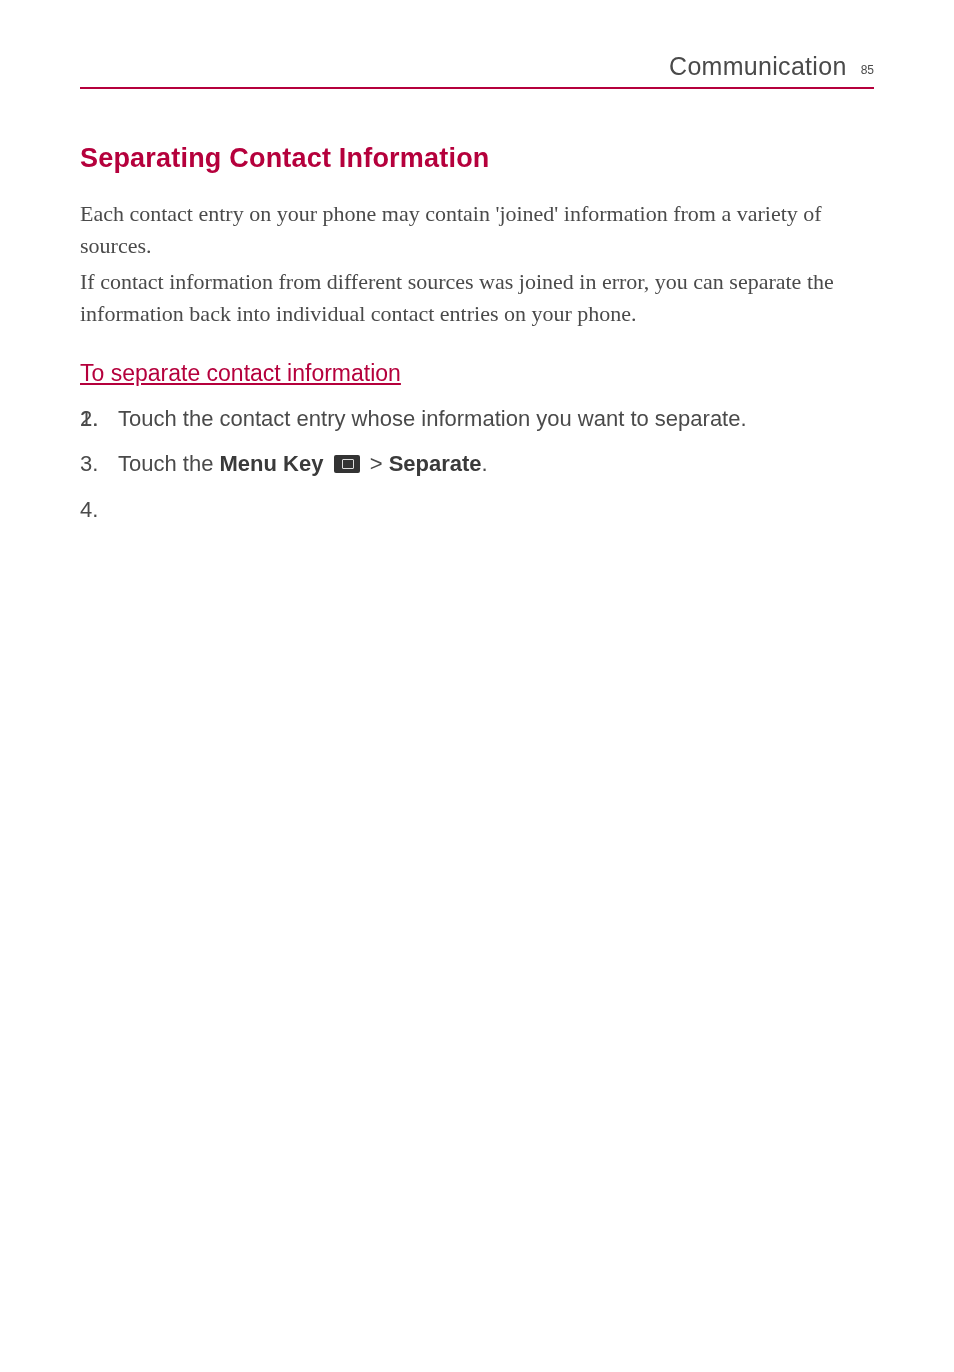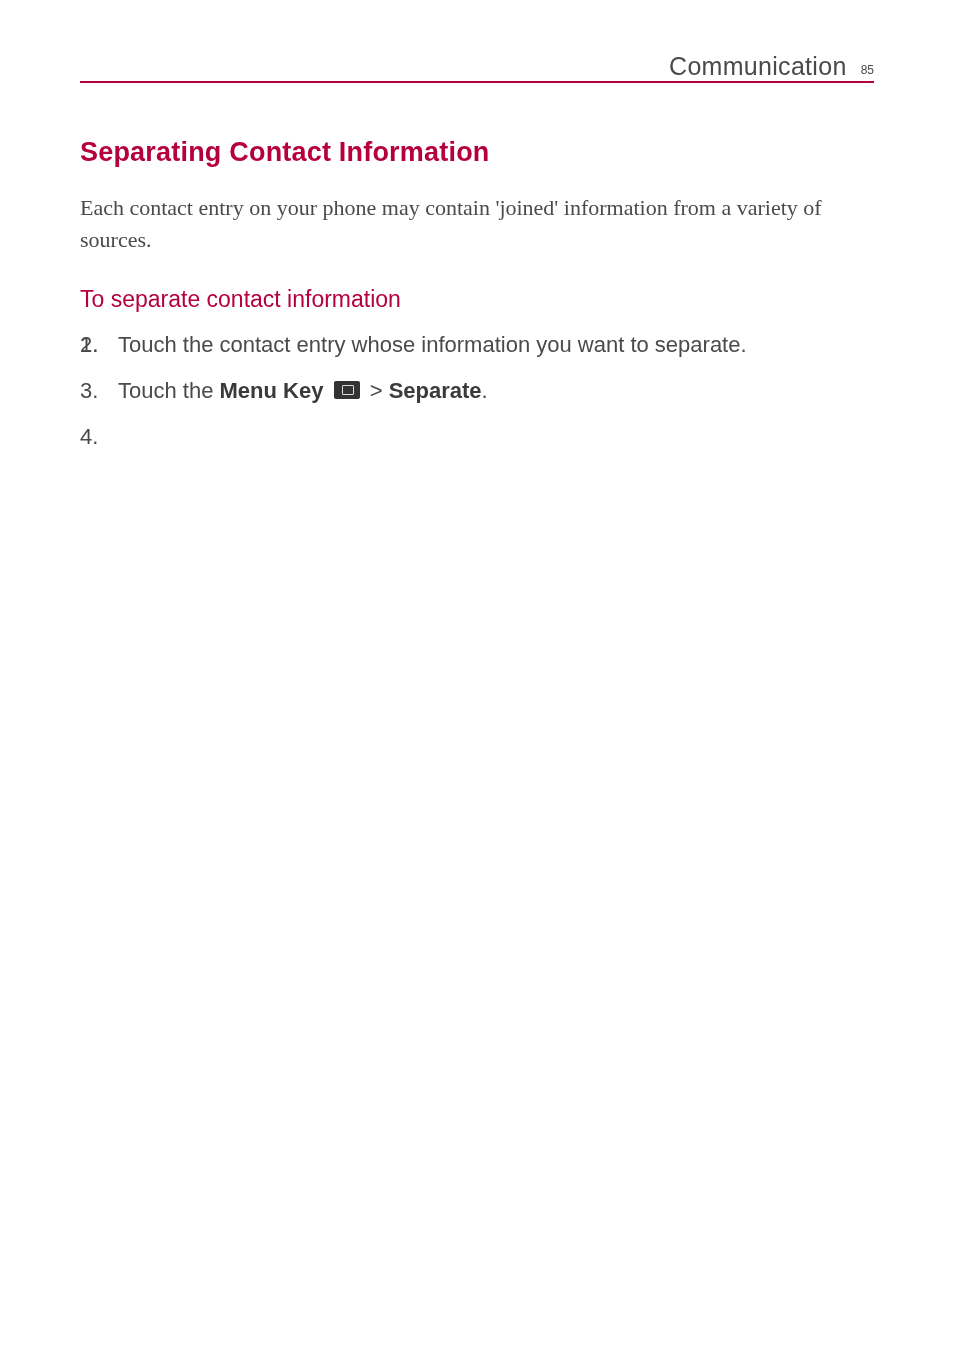--- a/index.html
+++ b/index.html
@@ -16,20 +16,21 @@
       position: relative;
     }
     .page {
       padding: 52px 80px 60px 80px;
     }
     .header {
       display: flex;
       justify-content: flex-end;
       align-items: baseline;
       border-bottom: 2px solid #b5003c;
+      padding-bottom: 6px;
       margin-bottom: 54px;
     }
     .header-title {
       font-size: 25px;
       color: #4a4a4a;
       font-weight: 400;
       letter-spacing: 0.3px;
     }
     .header-page {
       font-size: 12px;
@@ -54,20 +55,21 @@
     }
     .body-block {
       margin-bottom: 30px;
       font-family: Liberation Serif, serif;
     }
     .sub-heading {
       color: #b5003c;
       font-size: 23px;
       font-weight: 400;
       margin-bottom: 16px;
+      text-decoration: underline;
     }
     .list {
       list-style: none;
       counter-reset: item;
     }
     .list-item {
       font-size: 22px;
       line-height: 1.45;
       color: #4a4a4a;
       margin-bottom: 14px;
@@ -111,20 +113,21 @@
 <div class="page">
   <div class="header">
     <span class="header-title">Communication</span>
     <span class="header-page">85</span>
   </div>
 
   <h2 class="section-heading">Separating Contact Information</h2>
 
   <div class="body-block">
     <p class="body-text">Each contact entry on your phone may contain 'joined' information from a variety of sources.</p>
+    <p class="body-text">If contact information from different sources was joined in error, you can separate the information back into individual contact entries on your phone.</p>
   </div>
 
   <h3 class="sub-heading">To separate contact information</h3>
 
   <ol class="list">
     <li class="list-item">
       <span class="list-num">1.</span>
     </li>
     <li class="list-item">
       <span class="list-num">2.</span>

